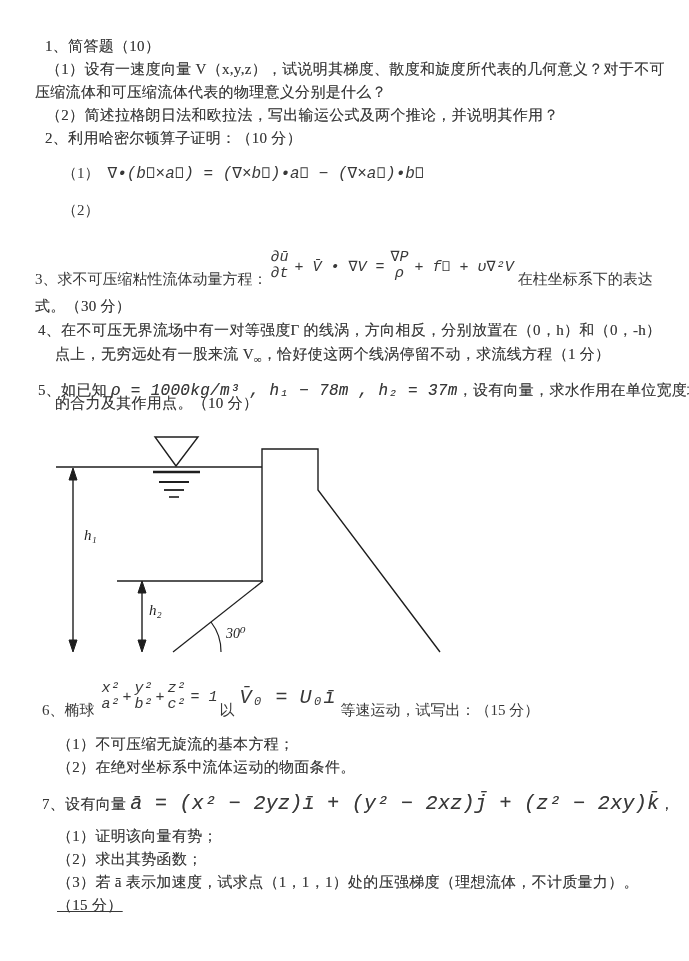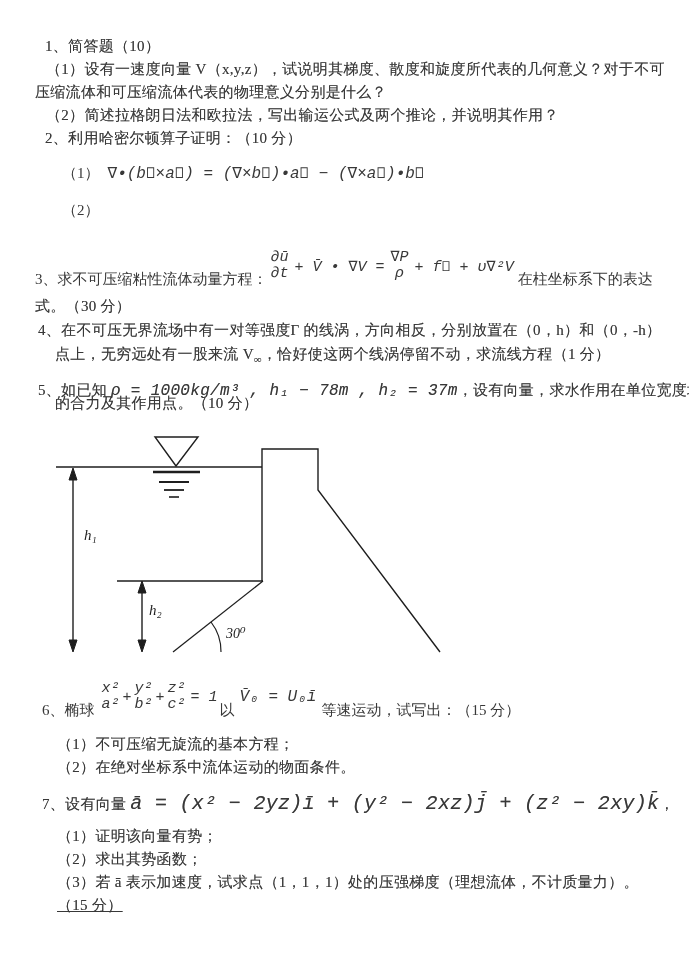--- a/index.html
+++ b/index.html
@@ -116,21 +116,21 @@
       <span>y²</span>
       <span>b²</span>
     </span>
     <span class="math">+</span>
     <span class="frac math">
       <span>z²</span>
       <span>c²</span>
     </span>
     <span class="math" style="margin:0 2px;">= 1</span>
     <span class="cn">以</span>
-    <span class="math" style="margin:16px 5px;font-size:16px;">V̄₀ = U₀ī</span>
+    <span class="math" style="margin:16px 5px;font-size:20px;">V̄₀ = U₀ī</span>
     <span class="cn">等速运动，试写出：（15 分）</span>
   </div>
   <div class="line" style="top:734px;left:57px;">（1）不可压缩无旋流的基本方程；</div>
   <div class="line" style="top:757px;left:57px;">（2）在绝对坐标系中流体运动的物面条件。</div>
 
   <div class="line" style="top:793px;left:42px;">
     <span class="cn">7、设有向量 </span><span class="math" style="font-size:20px;">ā = (x² − 2yz)ī + (y² − 2xz)j̄ + (z² − 2xy)k̄</span><span class="cn">，</span>
   </div>
   <div class="line" style="top:826px;left:57px;">（1）证明该向量有势；</div>
   <div class="line" style="top:849px;left:57px;">（2）求出其势函数；</div>

